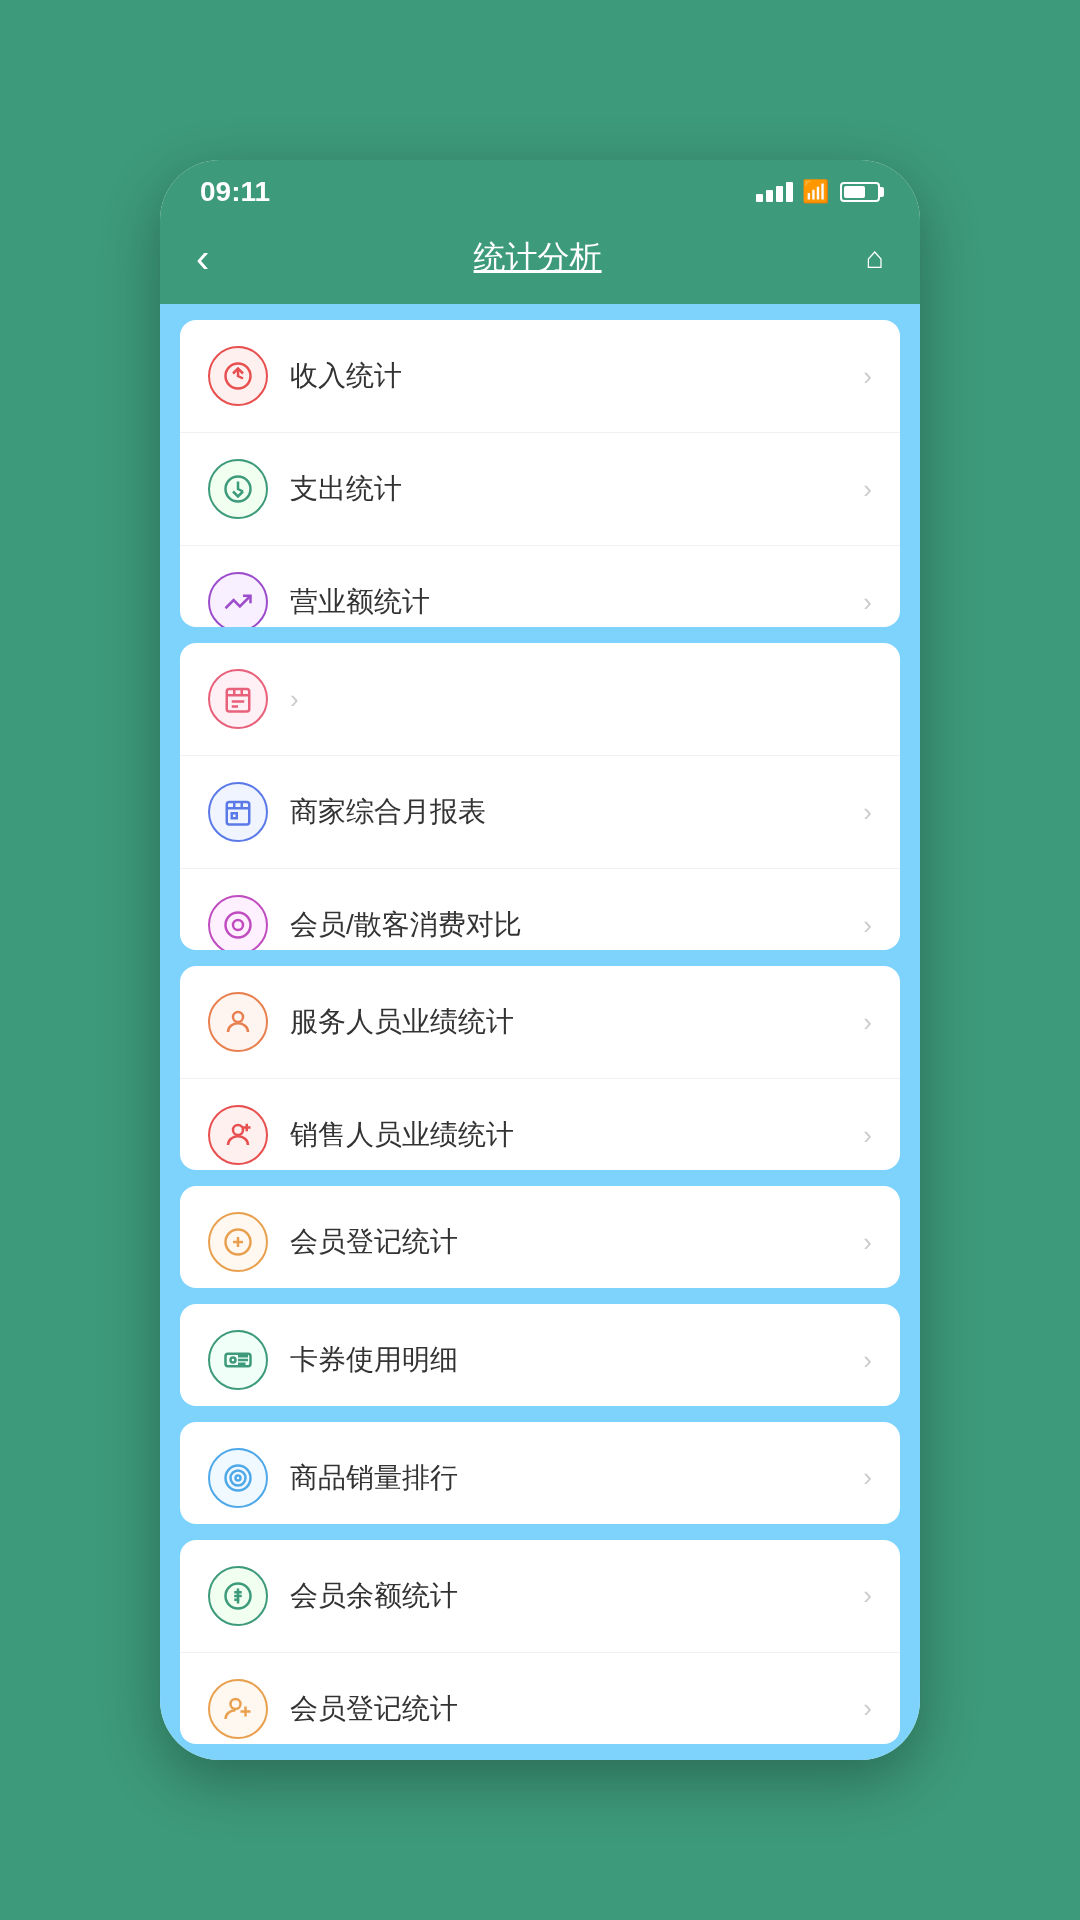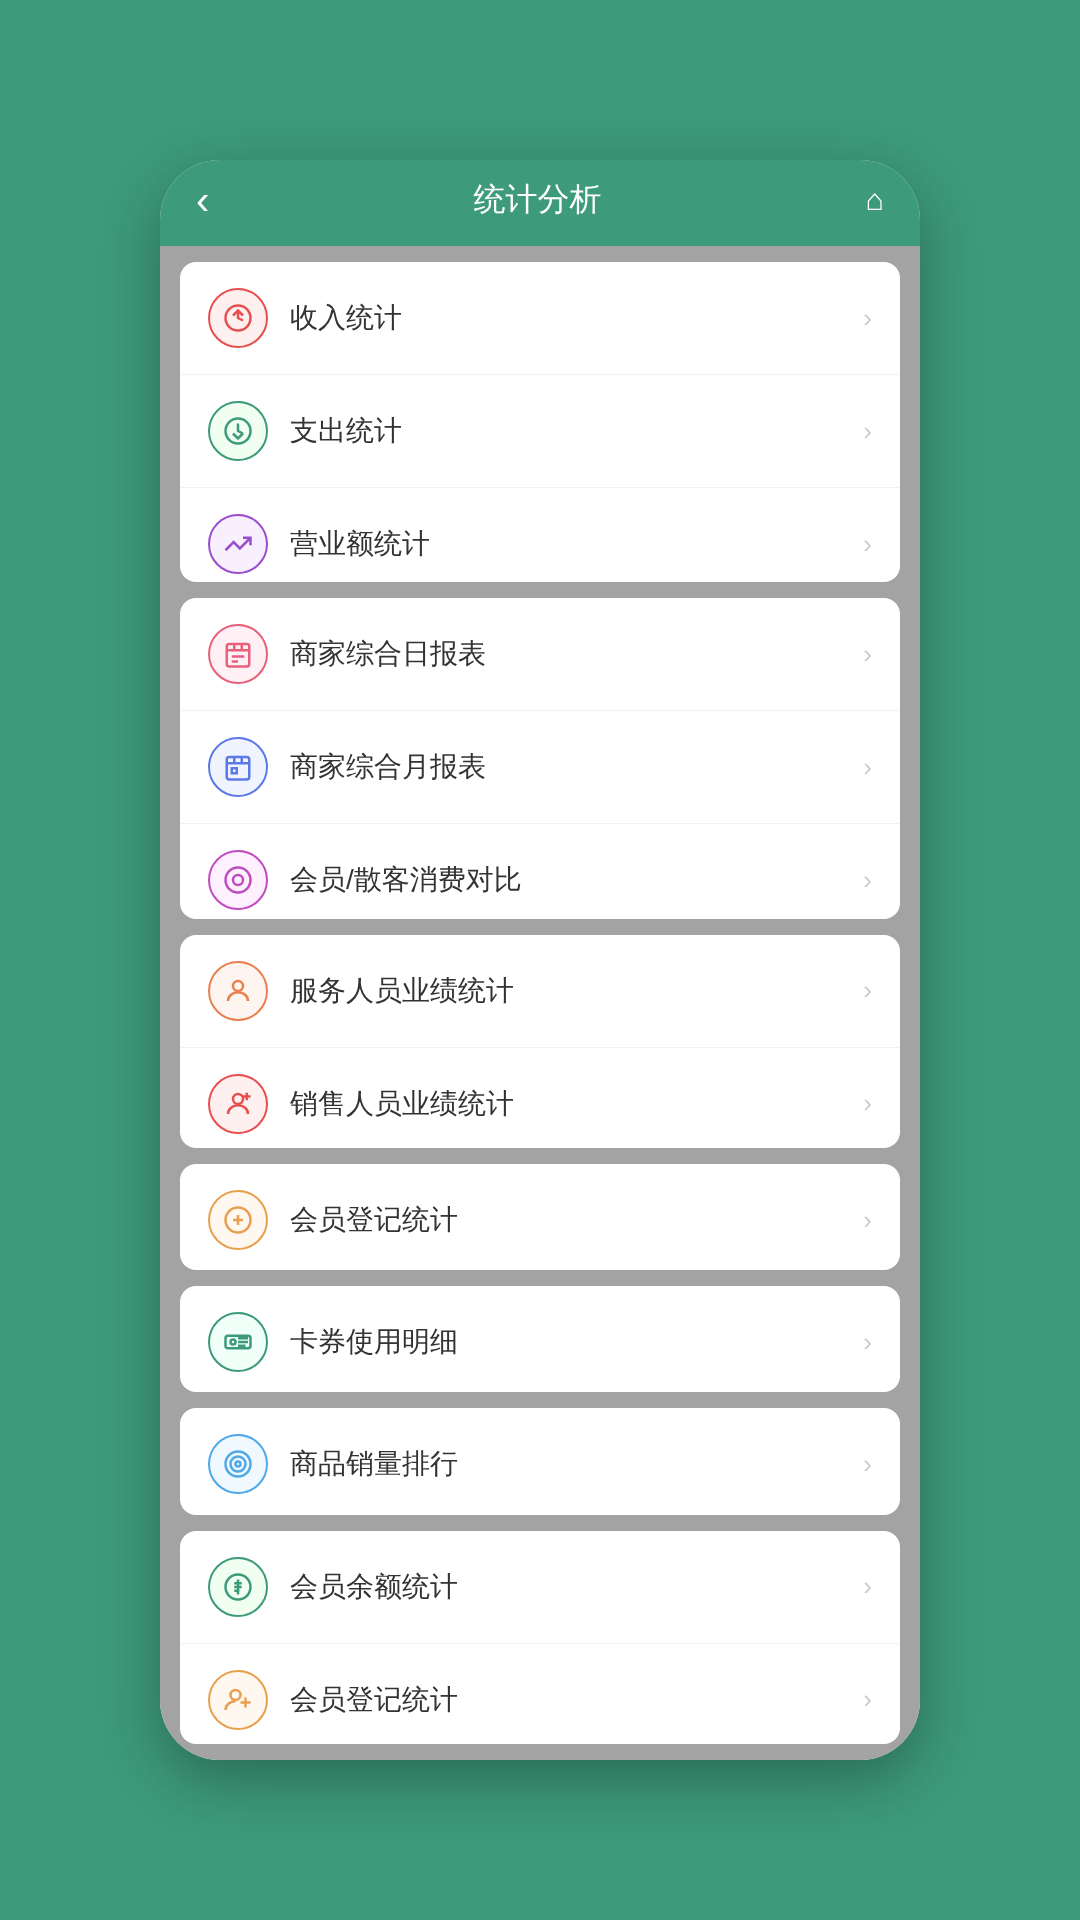--- a/index.html
+++ b/index.html
@@ -110,33 +110,34 @@
       font-size: 36px;
       cursor: pointer;
       padding: 6px;
       line-height: 1;
     }
 
     .nav-title {
       color: white;
       font-size: 32px;
       font-weight: 500;
+      text-decoration: underline;
     }
 
     .nav-home {
       color: white;
       font-size: 30px;
       cursor: pointer;
       padding: 6px;
     }
 
     
     .content {
       flex: 1;
-      background: #a3a3a3;
+      background: #7dd3fc;
       overflow-y: auto;
       padding: 16px 0;
       display: flex;
       flex-direction: column;
       gap: 16px;
     }
 
     .menu-group {
       background: white;
       border-radius: 16px;
@@ -193,20 +194,35 @@
     .icon-coupon { background: #f0fff8; color: #3d9a7a; border: 2px solid #3d9a7a; }
     .icon-points { background: #f0f9ff; color: #4fa8e8; border: 2px solid #4fa8e8; }
     .icon-member-balance { background: #f0fff0; color: #3d9a7a; border: 2px solid #3d9a7a; }
     .icon-member-register { background: #fff8f0; color: #e8a04f; border: 2px solid #e8a04f; }
   </style>
 </head>
 <body>
 
 <div class="phone-frame">
 
+  <div class="status-bar">
+    <span class="status-time">09:11</span>
+    <div class="status-icons">
+      <div class="signal-bars">
+        <div class="signal-bar" style="height:8px;"></div>
+        <div class="signal-bar" style="height:12px;"></div>
+        <div class="signal-bar" style="height:16px;"></div>
+        <div class="signal-bar" style="height:20px;"></div>
+      </div>
+      <span class="wifi-icon">📶</span>
+      <div class="battery-icon">
+        <div class="battery-fill"></div>
+      </div>
+    </div>
+  </div>
 
   <div class="nav-bar">
     <span class="nav-back" style="font-size:40px; font-weight:300;">‹</span>
     <span class="nav-title">统计分析</span>
     <span class="nav-home">⌂</span>
   </div>
 
   <div class="content" id="menu-container">
   <div class="menu-group">
         <div class="menu-item">
@@ -247,21 +263,20 @@
           <div class="menu-icon icon-daily">
             <svg viewBox="0 0 24 24" width="30" height="30" fill="none" stroke="#e8607a" stroke-width="2">
               <rect x="3" y="4" width="18" height="18" rx="2"></rect>
               <line x1="3" y1="9" x2="21" y2="9"></line>
               <line x1="9" y1="4" x2="9" y2="9"></line>
               <line x1="15" y1="4" x2="15" y2="9"></line>
               <line x1="7" y1="14" x2="17" y2="14"></line>
               <line x1="7" y1="18" x2="12" y2="18"></line>
             </svg>
           </div>
-          <span class="menu-label">商家综合日报表</span>
           <span class="menu-arrow">›</span>
         </div>
         <div class="menu-item">
           <div class="menu-icon icon-monthly">
             <svg viewBox="0 0 24 24" width="30" height="30" fill="none" stroke="#5b7ae8" stroke-width="2">
               <rect x="3" y="4" width="18" height="18" rx="2"></rect>
               <line x1="3" y1="9" x2="21" y2="9"></line>
               <line x1="9" y1="4" x2="9" y2="9"></line>
               <line x1="15" y1="4" x2="15" y2="9"></line>
               <rect x="7" y="13" width="4" height="4"></rect>

